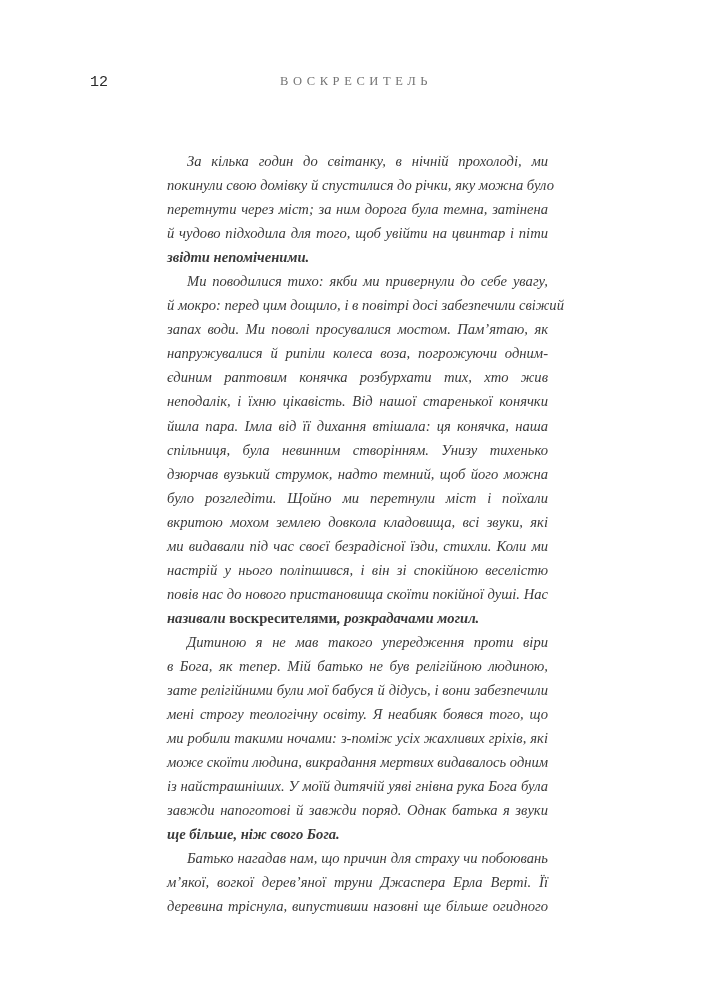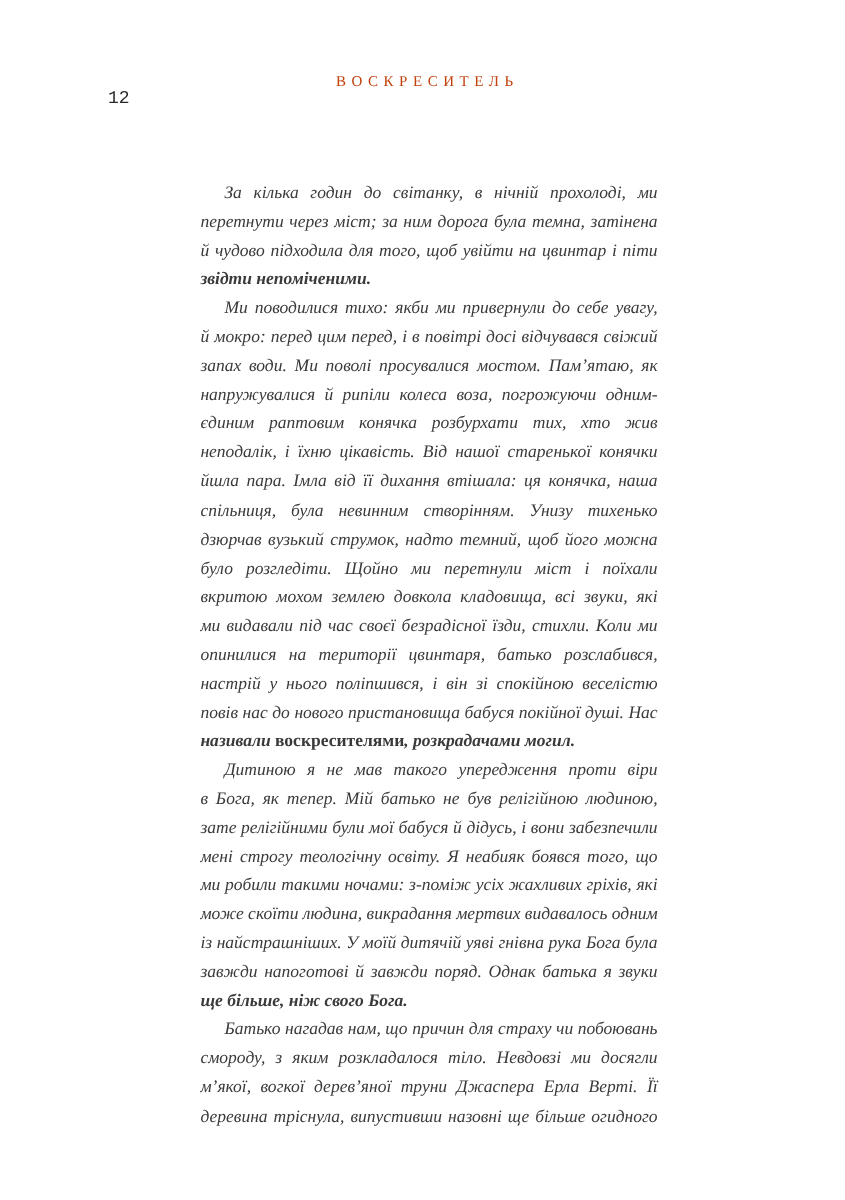--- a/index.html
+++ b/index.html
@@ -4,23 +4,23 @@
   <style>
     html, body { margin: 0; padding: 0; background: #ffffff; }
     body { width: 704px; height: 1000px; position: relative; overflow: hidden; }
     .page { position: absolute; left: 0; top: 0; width: 704px; height: 1000px; background: #fff; color: #2a2a2a; }
     .page-number {
       position: absolute; left: 90px; top: 74px;
       font-family: Liberation Mono, monospace;
       font-size: 15px; color: #2a2a2a;
     }
     .running-head {
-      position: absolute; left: 280px; top: 61px;
+      position: absolute; left: 280px; top: 74px;
       font-family: "Liberation Serif", "DejaVu Serif", serif;
-      font-size: 12.5px; letter-spacing: 4.6px; color: #c2410c;
+      font-size: 12.5px; letter-spacing: 4.6px; color: #737373;
     }
     .body-text {
       position: absolute; left: 167px; top: 149px; width: 381px;
       font-family: "Liberation Serif", "DejaVu Serif", serif;
       font-style: italic; font-size: 14.6px; color: #3a3a3a;
     }
     .line {
       height: 24.05px; line-height: 24.05px; white-space: nowrap;
       text-align: justify; text-align-last: justify; overflow: visible;
     }
@@ -32,57 +32,56 @@
 <body>
 
 <div class="page">
   <div class="page-number">12</div>
   <div class="running-head">ВОСКРЕСИТЕЛЬ</div>
 
   <div class="body-text">
 
     <div>
       <div class="line indent">За кілька годин до світанку, в нічній прохолоді, ми</div>
+      <div class="line">покинули свою домівку й спустилися до річки, яку можна було</div>
       <div class="line">перетнути через міст; за ним дорога була темна, затінена</div>
       <div class="line">й чудово підходила для того, щоб увійти на цвинтар і піти</div>
       <div class="line last">звідти непоміченими.</div>
     </div>
 
     <div>
       <div class="line indent">Ми поводилися тихо: якби ми привернули до себе увагу,</div>
-      <div class="line">й мокро: перед цим перед, і в повітрі досі відчувався свіжий</div>
+      <div class="line">й мокро: перед цим дощило, і в повітрі досі забезпечили свіжий</div>
       <div class="line">запах води. Ми поволі просувалися мостом. Пам’ятаю, як</div>
       <div class="line">напружувалися й рипіли колеса воза, погрожуючи одним-</div>
       <div class="line">єдиним раптовим конячка розбурхати тих, хто жив</div>
       <div class="line">неподалік, і їхню цікавість. Від нашої старенької конячки</div>
       <div class="line">йшла пара. Імла від її дихання втішала: ця конячка, наша</div>
       <div class="line">спільниця, була невинним створінням. Унизу тихенько</div>
       <div class="line">дзюрчав вузький струмок, надто темний, щоб його можна</div>
       <div class="line">було розгледіти. Щойно ми перетнули міст і поїхали</div>
       <div class="line">вкритою мохом землею довкола кладовища, всі звуки, які</div>
       <div class="line">ми видавали під час своєї безрадісної їзди, стихли. Коли ми</div>
-      <div class="line">опинилися на території цвинтаря, батько розслабився,</div>
       <div class="line">настрій у нього поліпшився, і він зі спокійною веселістю</div>
-      <div class="line">повів нас до нового пристановища бабуся покійної душі. Нас</div>
+      <div class="line">повів нас до нового пристановища скоїти покійної душі. Нас</div>
       <div class="line last"><span>називали </span><span class="upright">воскресителями</span><span>, розкрадачами могил.</span></div>
     </div>
 
     <div>
       <div class="line indent">Дитиною я не мав такого упередження проти віри</div>
       <div class="line">в Бога, як тепер. Мій батько не був релігійною людиною,</div>
       <div class="line">зате релігійними були мої бабуся й дідусь, і вони забезпечили</div>
       <div class="line">мені строгу теологічну освіту. Я неабияк боявся того, що</div>
       <div class="line">ми робили такими ночами: з-поміж усіх жахливих гріхів, які</div>
       <div class="line">може скоїти людина, викрадання мертвих видавалось одним</div>
       <div class="line">із найстрашніших. У моїй дитячій уяві гнівна рука Бога була</div>
       <div class="line">завжди напоготові й завжди поряд. Однак батька я звуки</div>
       <div class="line last">ще більше, ніж свого Бога.</div>
     </div>
 
     <div>
       <div class="line indent">Батько нагадав нам, що причин для страху чи побоювань</div>
-      <div class="line">смороду, з яким розкладалося тіло. Невдовзі ми досягли</div>
       <div class="line">м’якої, вогкої дерев’яної труни Джаспера Ерла Верті. Її</div>
       <div class="line">деревина тріснула, випустивши назовні ще більше огидного</div>
 
     </div>
   </div>
 </div>
 
 </body></html>

